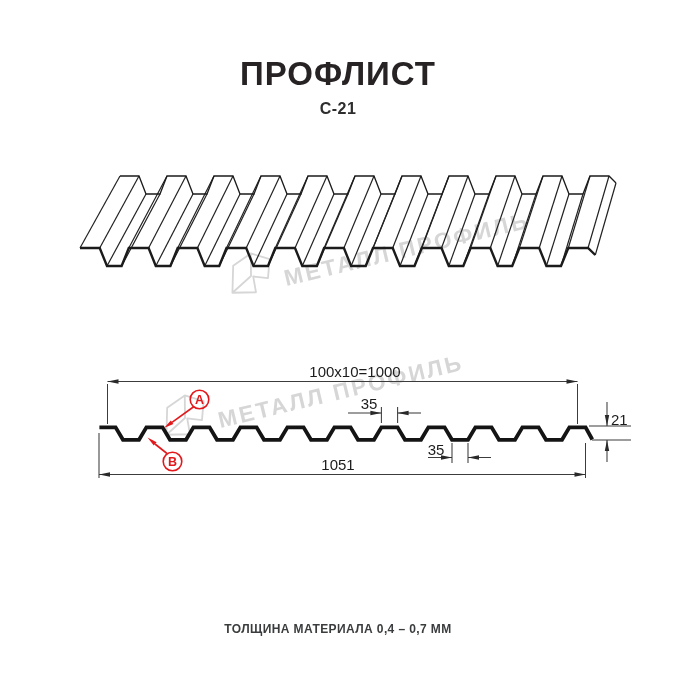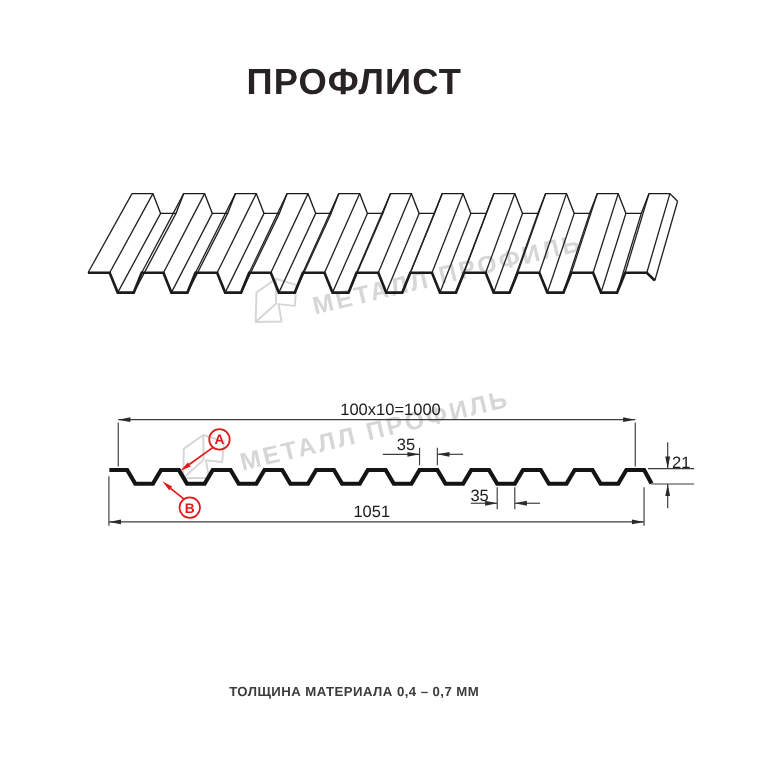--- a/index.html
+++ b/index.html
@@ -1,38 +1,39 @@
 <!DOCTYPE html>
 <html><head>
 <meta charset="utf-8">
 <style>
   html,body{margin:0;padding:0;background:#fff;}
   #stage{position:relative;width:700px;height:700px;background:#ffffff;overflow:hidden;
          font-family:"Liberation Sans",sans-serif;}
-  .abs{position:absolute;left:12px;width:620px;text-align:center;}
+  .abs{position:absolute;left:0;width:620px;text-align:center;padding-left:28px;}
   #title{top:57px;font-size:33px;line-height:33px;font-weight:700;letter-spacing:1px;color:#272324;}
   #subtitle{top:100px;font-size:16px;line-height:17px;font-weight:700;color:#2d2d2d;letter-spacing:0.5px;}
   #footer-note{top:620px;font-size:12px;line-height:18px;font-weight:700;letter-spacing:0.4px;color:#3a3c3d;}
   #lineart{position:absolute;left:0;top:0;}
   .dim{stroke:#3c3c3c;stroke-width:1.05;fill:none;}
   .dimtxt{font-family:"Liberation Sans",sans-serif;font-size:15px;fill:#1c1c1c;}
   .ah{fill:#2a2a2a;stroke:none;}
   .red-l{stroke:#e2191c;stroke-width:1.6;fill:none;}
   .red-f{fill:#e2191c;stroke:none;}
   .redtxt{font-family:"Liberation Sans",sans-serif;font-size:12.5px;font-weight:700;fill:#e2191c;}
   .wmtxt{font-family:"Liberation Sans",sans-serif;font-size:22.5px;font-weight:700;
          letter-spacing:2.5px;fill:#d6d6d6;}
   .wmlogo{fill:none;stroke:#d6d6d6;stroke-width:1.8;stroke-linejoin:round;}
 </style>
 </head>
 <body>
 
 <div id="stage">
 
   <div id="title" class="abs">ПРОФЛИСТ</div>
+  <div id="subtitle" class="abs">С-21</div>
 
   <svg id="lineart" width="700" height="700" viewBox="0 0 700 700">
 
     <defs>
       <g id="mplogo">
         <path class="wmlogo" d="M6,36 L13,10 L33,2 L50,12 L44,30 L30,25 L29,41 Z M33,2 L28,24 L6,36"></path>
       </g>
     </defs>
 
     <g transform="translate(228,300) rotate(-13.5)">

